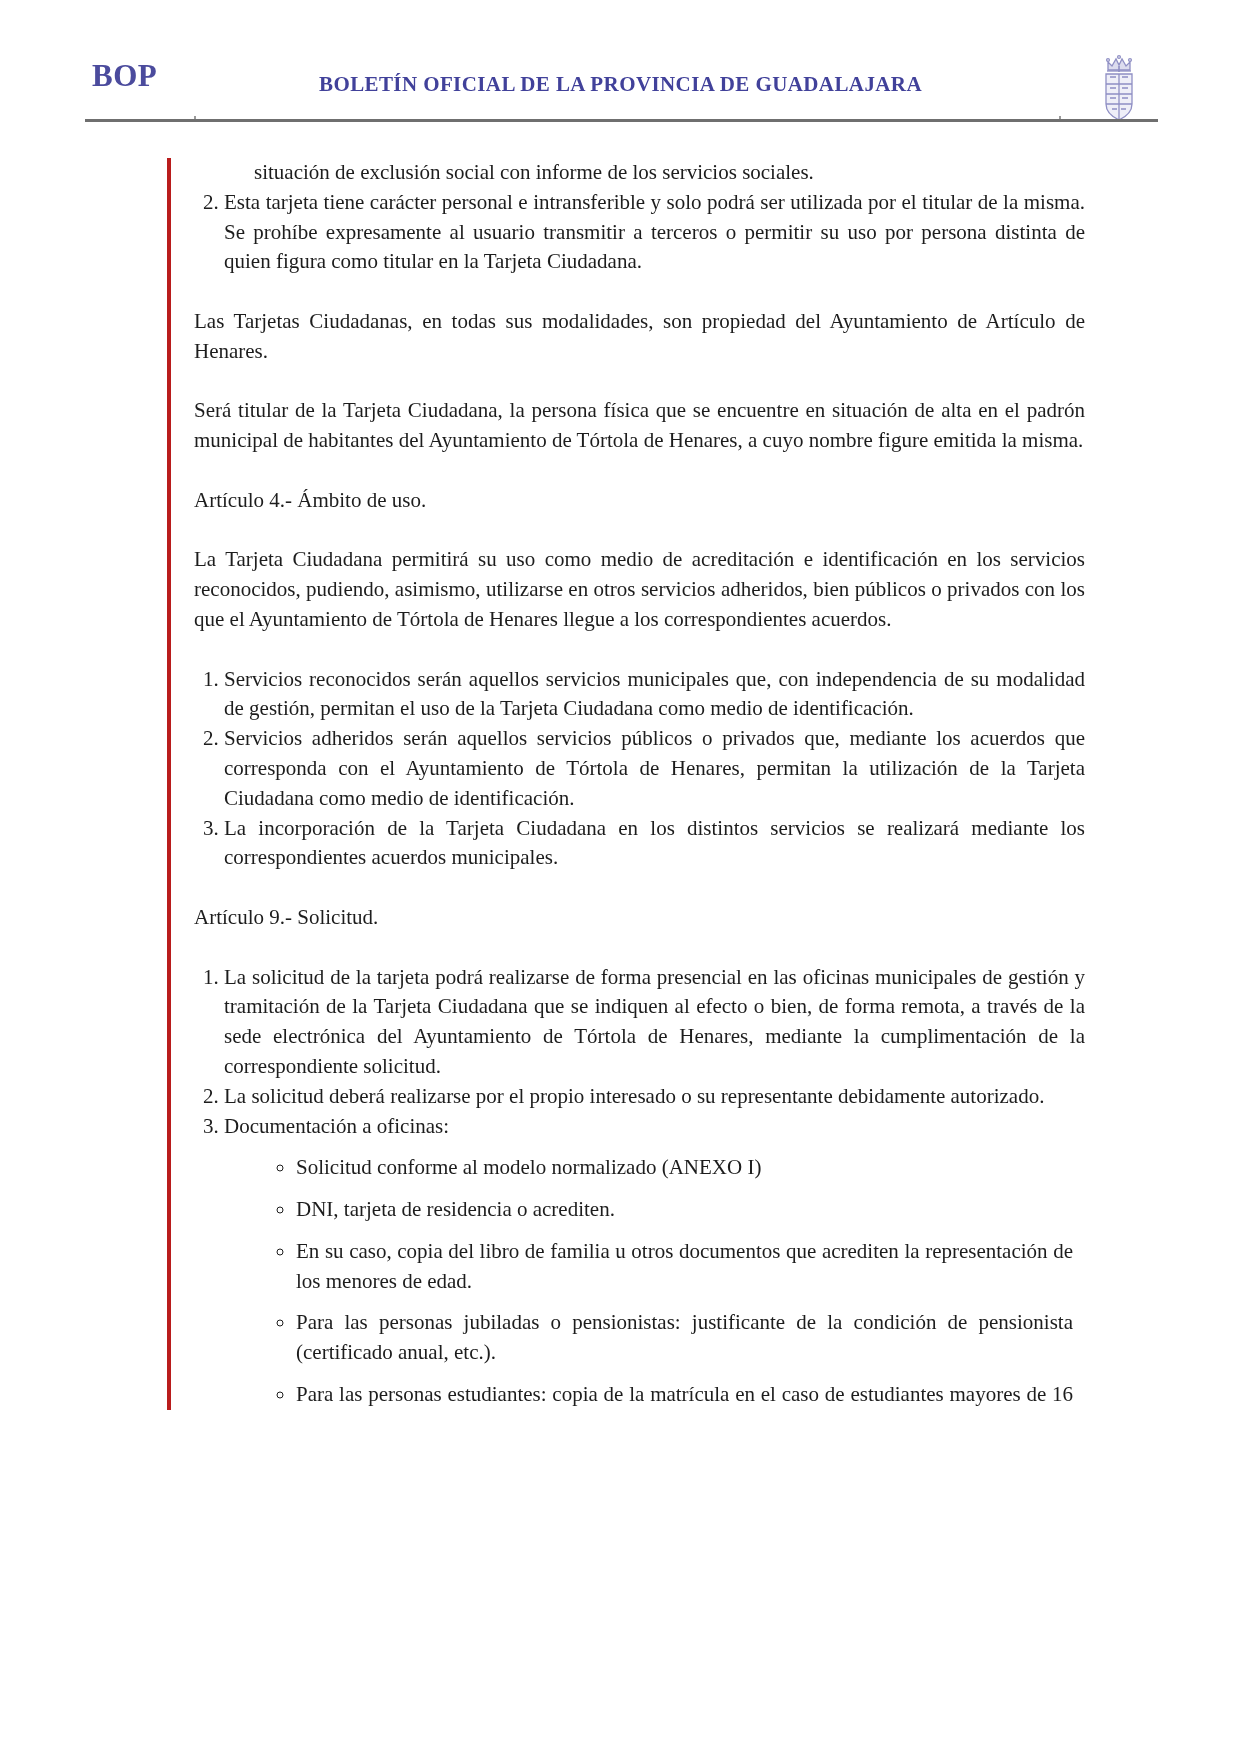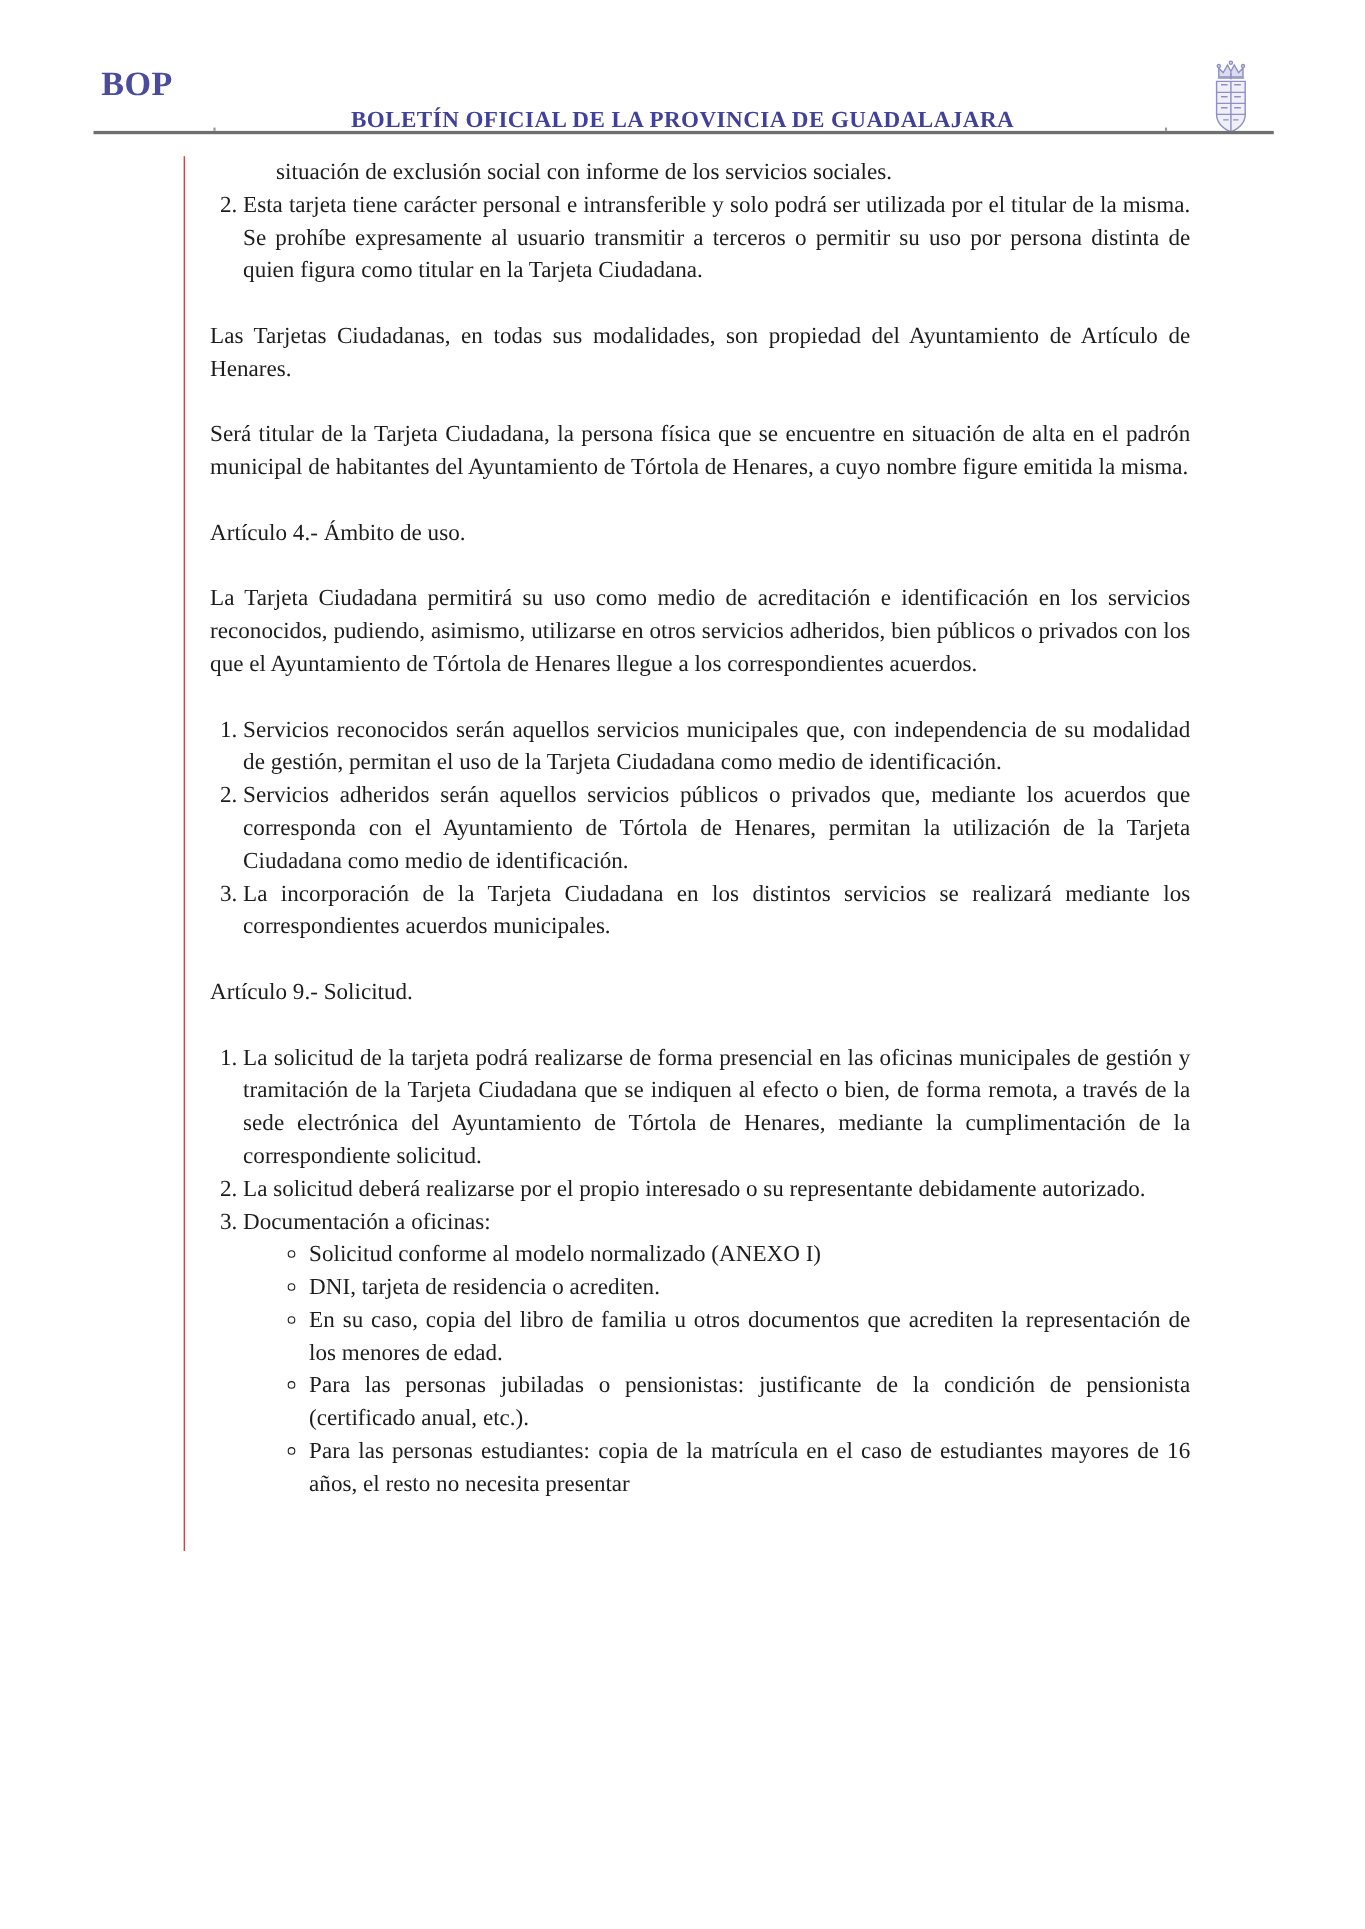--- a/index.html
+++ b/index.html
@@ -15,52 +15,51 @@
   .bop-logo{
     position:absolute;left:92px;top:58px;
     font-size:31px;font-weight:bold;color:#4b4b9d;
     letter-spacing:0.5px;
   }
   .header-title{
     position:absolute;left:0;top:72px;width:100%;
     text-align:center;
     font-size:21px;font-weight:bold;color:#41419a;
     letter-spacing:0.4px;
-    margin-top:24px;
   }
   .crest{position:absolute;left:1098px;top:52px;width:42px;height:74px;}
   .header-rule{
     position:absolute;left:85px;top:119px;width:1073px;height:3px;
     background:#6f6f6f;
   }
   .rule-tick{position:absolute;top:116px;width:2px;height:3px;background:#9a9a9a;}
   .tick-a{left:194px;} .tick-b{left:1059px;}
   
   .doc-body{
-    position:absolute;left:167px;top:142px;
+    position:absolute;left:167px;top:158px;
     width:891px;height:1505px;
-    border-left:1px solid #b91c1c;
+    border-left:4px solid #b91c1c;
     padding-left:23px;
     box-sizing:content-box;
     font-size:21px;line-height:29.8px;
   }
   .doc-body .block{margin:29.8px 0 0 0;}
   .doc-body .block:first-child{margin-top:0;}
   .block-continuation{padding-left:60px;}
   .block-continuation + .block-olist{margin-top:0;}
   p{margin:0;}
   .block-paragraph, .doc-body li{text-align:justify;}
   .block-heading{text-align:left;}
   ol.block-olist{padding:0 0 0 30px;margin-left:0;}
   ol.block-olist > li{margin:0;}
   ul.sub-list{
     list-style-type:circle;
     margin:0;padding:0 0 0 60px;
   }
-  ul.sub-list > li{margin:0;text-align:justify;}
+  ul.sub-list > li{margin:12px;text-align:justify;}
   
   .footer-rule{
     position:absolute;left:85px;top:1666px;width:1073px;height:2px;
     background:#454545;
   }
   .footer-left{
     position:absolute;left:85px;top:1681px;
     font-size:25px;color:#9b9b9b;
   }
   .footer-page{

